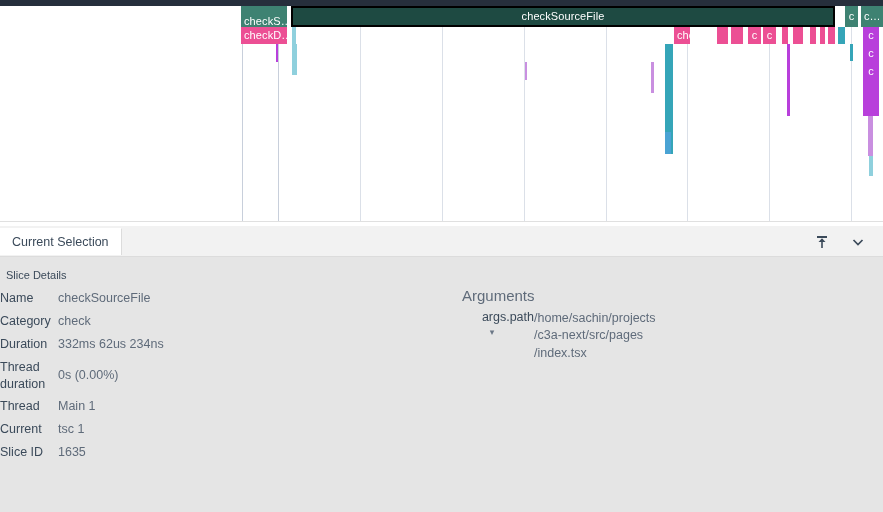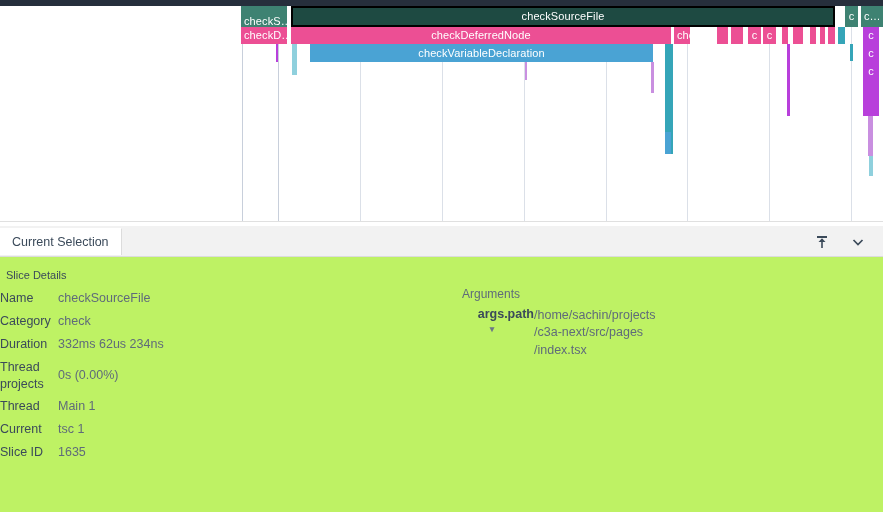--- a/index.html
+++ b/index.html
@@ -82,21 +82,21 @@
   }
   .thinmark {
     position: absolute;
   }
 
   
   #details {
     position: absolute;
     left: 0; top: 228px;
     width: 883px; height: 284px;
-    background: #bef264;
+    background: #e5e5e5;
   }
   .tabstrip {
     position: relative;
     height: 28px;
     background: #f2f2f2;
     border-bottom: 1px solid #dcdcdc;
   }
   .tab {
     position: absolute;
     left: 0; top: 0;
@@ -162,36 +162,36 @@
     padding-left: 20px;
     padding-right: 10px;
     line-height: 1.35;
   }
   td.v {
     color: #5f6b7a;
     line-height: 1.35;
   }
 
   .args-title {
-    font-size: 12px;
+    font-size: 15px;
     color: #5f6b7a;
     padding-bottom: 6px;
     padding-left: 12px;
   }
   table.args {
     border-collapse: collapse;
     font-size: 12.5px;
   }
   table.args td { vertical-align: top; padding: 0; }
   td.argk {
     color: #3b4a5a;
     text-align: right;
     padding-right: 8px;
     width: 84px;
-    font-weight: 700;
+    font-weight: 400;
     white-space: nowrap;
   }
   td.argv {
     color: #5f6b7a;
     line-height: 1.38;
     white-space: pre-line;
   }
   .caret {
     display: block;
     text-align: center;
@@ -239,45 +239,39 @@
         </div>
         <div class="slice" title="checkSourceFile" style="left: 845px; top: 0px; width: 13px; height: 21px; background: rgb(62, 130, 114);">
           <span class="lbl">c</span>
         </div>
         <div class="slice" title="checkSourceFile" style="left: 861px; top: 0px; width: 22px; height: 21px; background: rgb(62, 130, 114);">
           <span class="lbl">c…</span>
         </div>
         <div class="slice" title="checkDeferredNode" style="left: 241px; top: 21px; width: 46px; height: 17px; background: rgb(236, 79, 148);">
           <span class="lbl">checkD…</span>
         </div>
-        <div class="slice" title="checkDeferredNode" style="left: 291px; top: 21px; width: 380px; height: 17px; background: rgb(236, 79, 148);">
-          <span class="lbl">checkDeferredNode</span>
-        </div>
         <div class="slice" title="check" style="left: 674px; top: 21px; width: 16px; height: 17px; background: rgb(236, 79, 148);">
           <span class="lbl">chec…</span>
         </div>
         <div class="slice" title="check" style="left: 717px; top: 21px; width: 11px; height: 17px; background: rgb(236, 79, 148);"></div>
         <div class="slice" title="check" style="left: 731px; top: 21px; width: 12px; height: 17px; background: rgb(236, 79, 148);"></div>
         <div class="slice" title="check" style="left: 748px; top: 21px; width: 13px; height: 17px; background: rgb(236, 79, 148);">
           <span class="lbl">c</span>
         </div>
         <div class="slice" title="check" style="left: 763px; top: 21px; width: 13px; height: 17px; background: rgb(236, 79, 148);">
           <span class="lbl">c</span>
         </div>
         <div class="slice" title="check" style="left: 782px; top: 21px; width: 6px; height: 17px; background: rgb(236, 79, 148);"></div>
         <div class="slice" title="check" style="left: 793px; top: 21px; width: 10px; height: 17px; background: rgb(236, 79, 148);"></div>
         <div class="slice" title="check" style="left: 810px; top: 21px; width: 6px; height: 17px; background: rgb(236, 79, 148);"></div>
         <div class="slice" title="check" style="left: 820px; top: 21px; width: 5px; height: 17px; background: rgb(236, 79, 148);"></div>
         <div class="slice" title="check" style="left: 828px; top: 21px; width: 7px; height: 17px; background: rgb(236, 79, 148);"></div>
         <div class="slice" title="check" style="left: 838px; top: 21px; width: 7px; height: 17px; background: rgb(53, 165, 184);"></div>
         <div class="slice" title="check" style="left: 863px; top: 21px; width: 16px; height: 17px; background: rgb(184, 63, 219);">
           <span class="lbl">c</span>
-        </div>
-        <div class="slice" title="checkVariableDeclaration" style="left: 310px; top: 38px; width: 343px; height: 18px; background: rgb(74, 163, 212);">
-          <span class="lbl">checkVariableDeclaration</span>
         </div>
         <div class="slice" title="check" style="left: 863px; top: 38px; width: 16px; height: 18px; background: rgb(184, 63, 219);">
           <span class="lbl">c</span>
         </div>
         <div class="slice" title="check" style="left: 863px; top: 56px; width: 16px; height: 18px; background: rgb(184, 63, 219);">
           <span class="lbl">c</span>
         </div>
       </div>
     <div class="panel-edge"></div>
     <div class="panel-edge2"></div>
@@ -318,21 +312,21 @@
                 </tr>
                 <tr>
                   <td class="k">Category</td>
                   <td class="v">check</td>
                 </tr>
                 <tr>
                   <td class="k">Duration</td>
                   <td class="v">332ms 62us 234ns</td>
                 </tr>
                 <tr>
-                  <td class="k">Thread projects</td>
+                  <td class="k">Thread duration</td>
                   <td class="v">0s (0.00%)</td>
                 </tr>
                 <tr>
                   <td class="k">Thread</td>
                   <td class="v">Main 1</td>
                 </tr>
                 <tr>
                   <td class="k">Current</td>
                   <td class="v">tsc 1</td>
                 </tr>

